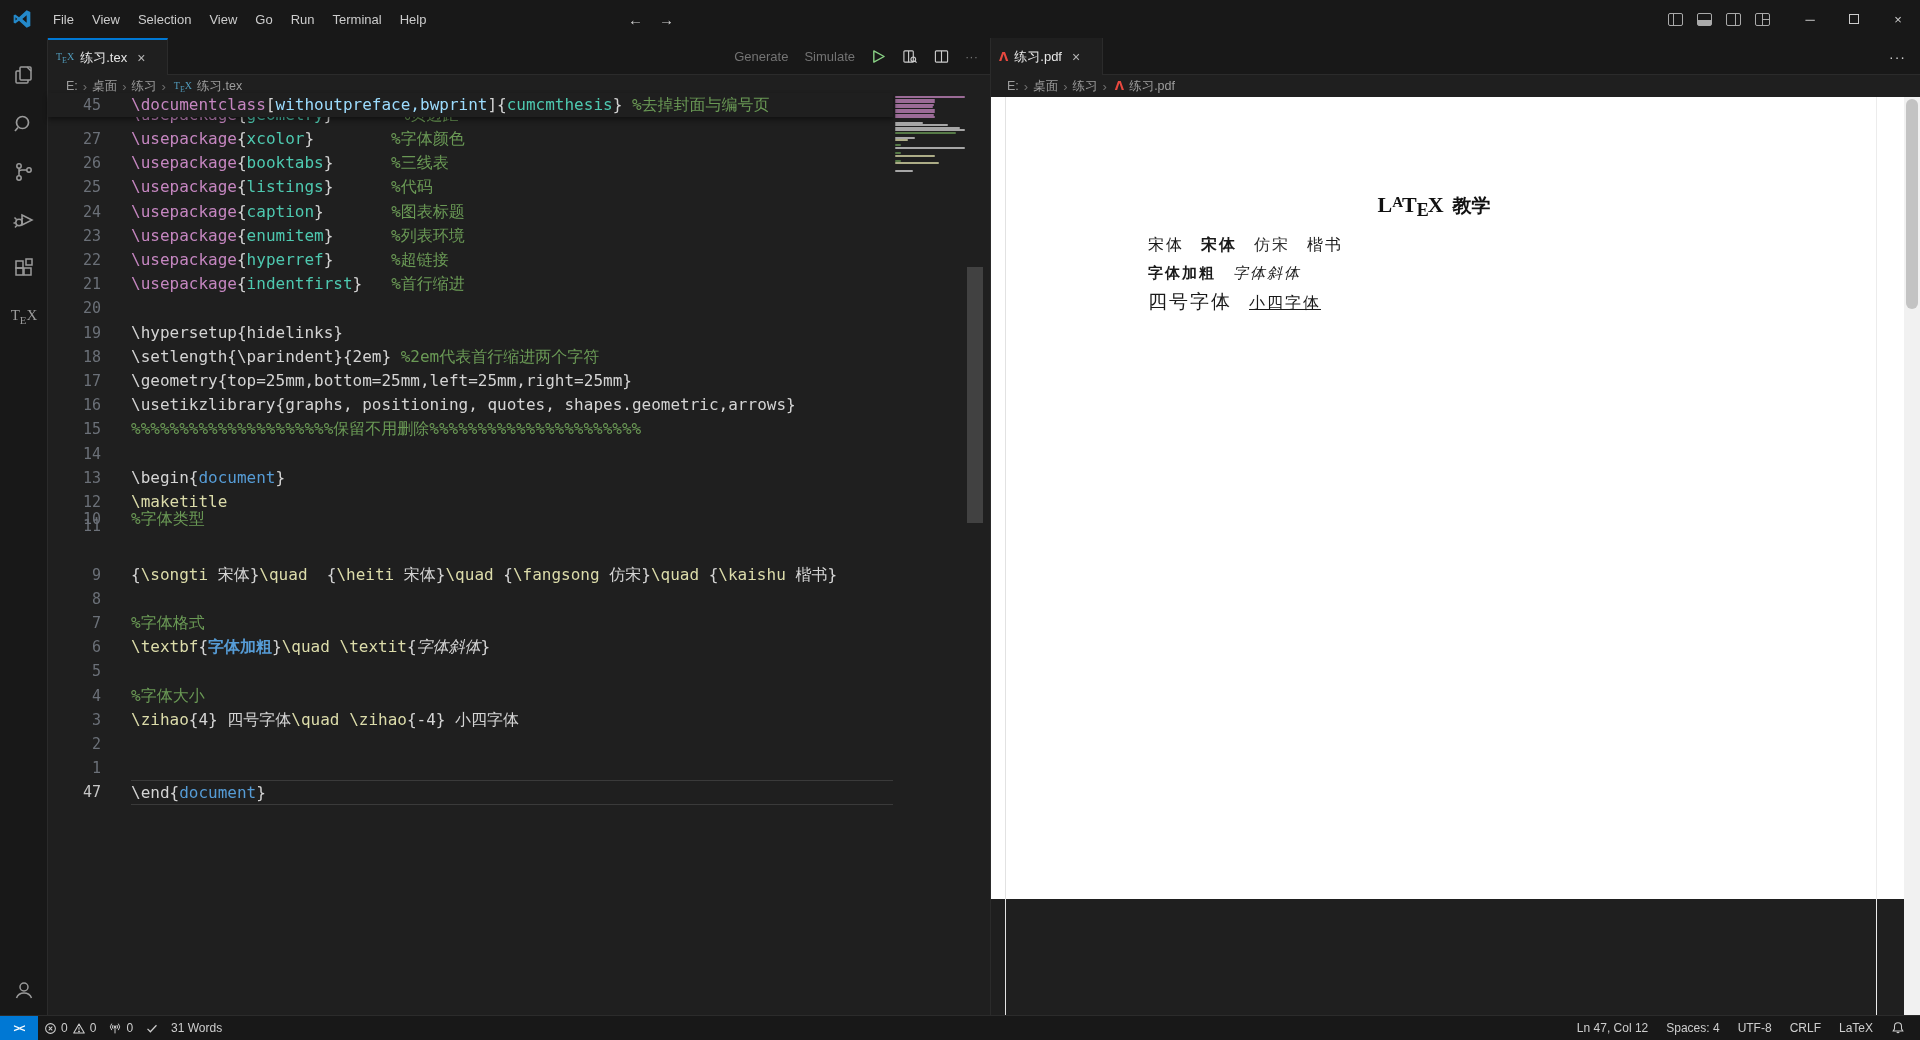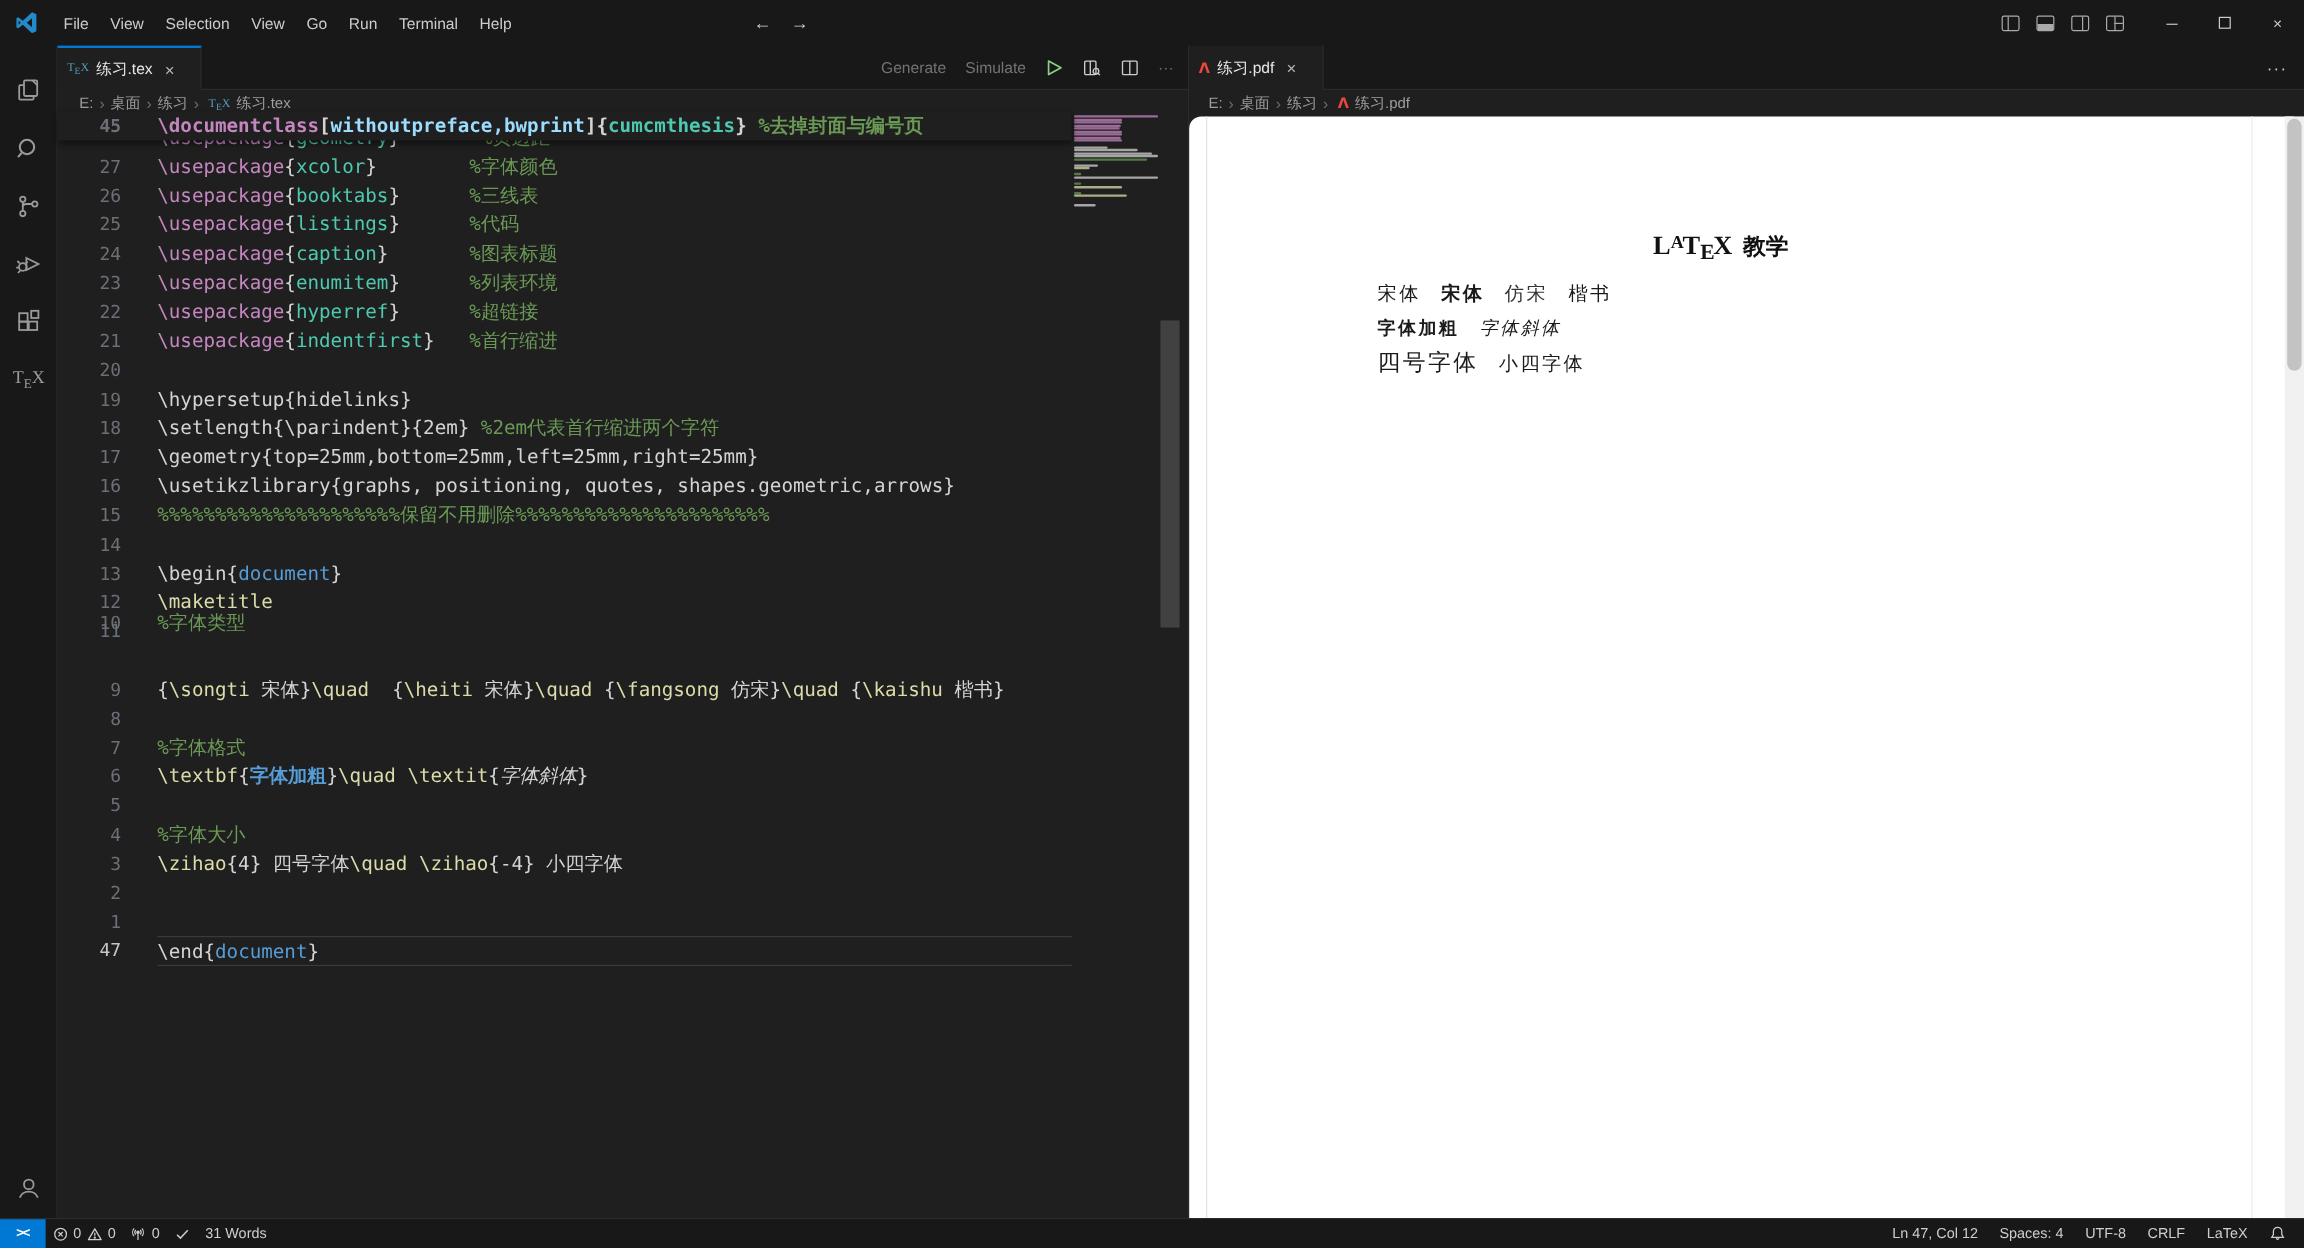--- a/index.html
+++ b/index.html
@@ -77,21 +77,21 @@
   #minimap { position:absolute; left:893px; top:93px; width:74px; height:400px; }
   .mmbar { position:absolute; height:2px; border-radius:1px; opacity:.75; }
   #scrollbar1 { position:absolute; left:967px; top:267px; width:16px; height:256px; background:rgba(121,121,121,.38); }
   
   #sash { position:absolute; left:990px; top:38px; width:1px; height:977px; background:#2b2b2b; }
   
   #tabstrip2 { position:absolute; left:991px; top:38px; width:929px; height:37px; background:#181818; border-bottom:1px solid #2b2b2b; }
   #tab2 { position:absolute; left:0; top:0; width:112px; height:37px; background:#1f1f1f; border-right:1px solid #2b2b2b;
     display:flex; align-items:center; padding:0 8px; gap:6px; }
   #more2 { position:absolute; right:14px; top:0; height:37px; display:flex; align-items:center; color:#cccccc; font-size:14px; letter-spacing:1px; }
-  #pdfviewer { position:absolute; left:991px; top:97px; width:929px; height:942px; background:#ffffff;border-radius:10px; }
+  #pdfviewer { position:absolute; left:991px; top:97px; width:929px; height:802px; background:#ffffff; }
   #page-edge-l { position:absolute; left:14px; top:0; width:1px; height:918px; background:#e2e2e2; }
   #page-edge-r { position:absolute; right:43px; top:0; width:1px; height:918px; background:#ececec; }
   #pdf-scroll-track { position:absolute; right:0; top:0; width:16px; height:918px; background:#f1f1f1; }
   #pdf-scroll-thumb { position:absolute; right:2px; top:2px; width:12px; height:210px; background:#c3c3c3; border-radius:6px; }
   #pdf-title { position:absolute; left:0; top:95px; width:886px; text-align:center; color:#111; font-family:"Liberation Serif",serif; }
   .lg    { font-size:22px; font-weight:bold; }
   .lga   { font-size:15px; font-weight:bold; vertical-align:5px; letter-spacing:-1px; }
   .lge   { font-size:18px; font-weight:bold; vertical-align:-4px; letter-spacing:-1px; }
   .lgcjk { font-size:19px; font-weight:bold; margin-left:4px; }
   .pdfline { position:absolute; left:157px; color:#1a1a1a; font-family:"Liberation Serif",serif; white-space:nowrap; }
@@ -99,21 +99,21 @@
   #pdfline2 { top:167px; font-size:15px; }
   #pdfline3 { top:192px; }
   .pdfline span { margin-right:17px; letter-spacing:2px; }
   .s-song  { font-family:"Liberation Serif",serif; }
   .s-hei   { font-family:"Liberation Sans",sans-serif; font-weight:bold; }
   .s-fang  { font-family:"Liberation Serif",serif; font-weight:300; color:#333; }
   .s-kai   { font-family:"Liberation Serif",serif; font-style:oblique 8deg; }
   .s-bold  { font-weight:bold; font-family:"Liberation Sans",sans-serif; }
   .s-ital  { font-style:italic; }
   .s-size4 { font-size:19px; }
-  .s-sizes4{ font-size:16px; }
+  .s-sizes4{ font-size:16px;text-decoration:underline; }
   
   #statusbar { position:absolute; left:0; top:1015px; width:1920px; height:25px; background:#181818; border-top:1px solid #2b2b2b;
     display:flex; align-items:center; font-size:12px; color:#cecece; }
   #remote { width:38px; height:25px; background:var(--accent); color:#fff; display:flex; align-items:center; justify-content:center;
     font-weight:bold; font-size:11px; letter-spacing:-1px; }
   .sb-item { display:flex; align-items:center; gap:4px; padding:0 6px; height:25px; }
   .sb-item svg { display:block; }
   #sb-right { margin-left:auto; display:flex; align-items:center; padding-right:6px; }
   #sb-right .sb-item { padding:0 9px; }
 </style>
@@ -278,21 +278,21 @@
         <div class="crow" style="top: 635.2px;"><span class="lnum">6</span><span class="ltext"><span class="tk-fn">\textbf</span><span class="tk-fg">{</span><span class="tk-kbb">字体加粗</span><span class="tk-fg">}</span><span class="tk-fn">\quad</span><span class="tk-fg"> </span><span class="tk-fn">\textit</span><span class="tk-fg">{</span><span class="tk-itl">字体斜体</span><span class="tk-fg">}</span></span></div>
         <div class="crow" style="top: 659.4px;"><span class="lnum">5</span><span class="ltext"></span></div>
         <div class="crow" style="top: 683.6px;"><span class="lnum">4</span><span class="ltext"><span class="tk-com">%字体大小</span></span></div>
         <div class="crow" style="top: 707.8px;"><span class="lnum">3</span><span class="ltext"><span class="tk-fn">\zihao</span><span class="tk-fg">{4} 四号字体</span><span class="tk-fn">\quad</span><span class="tk-fg"> </span><span class="tk-fn">\zihao</span><span class="tk-fg">{-4} 小四字体</span></span></div>
         <div class="crow" style="top: 732px;"><span class="lnum">2</span><span class="ltext"></span></div>
         <div class="crow" style="top: 756.2px;"><span class="lnum">1</span><span class="ltext"></span></div>
         <div class="crow current" style="top: 780.4px;"><span class="lnum cur">47</span><span class="ltext"><span class="tk-fg">\end{</span><span class="tk-kb">document</span><span class="tk-fg">}</span></span></div>
       </div>
   </div>
   <div id="sticky-row">
-      <div class="crow" style="top: 0px; font-weight: bold;"><span class="lnum">45</span><span class="ltext"><span class="tk-kw">\documentclass</span><span class="tk-fg">[</span><span class="tk-par">withoutpreface,bwprint</span><span class="tk-fg">]{</span><span class="tk-typ">cumcmthesis</span><span class="tk-fg">} </span><span class="tk-com">%去掉封面与编号页</span></span></div>
+      <div class="crow" style="top: 0px;"><span class="lnum">45</span><span class="ltext"><span class="tk-kw">\documentclass</span><span class="tk-fg">[</span><span class="tk-par">withoutpreface,bwprint</span><span class="tk-fg">]{</span><span class="tk-typ">cumcmthesis</span><span class="tk-fg">} </span><span class="tk-com">%去掉封面与编号页</span></span></div>
     </div>
   <div id="cover-top"></div>
   <div id="minimap">
       <div class="mmbar" style="top: 3px; left: 2px; width: 70px; background: rgb(197, 134, 192);"></div>
       <div class="mmbar" style="top: 5.55px; left: 2px; width: 40px; background: rgb(197, 134, 192);"></div>
       <div class="mmbar" style="top: 8.1px; left: 2px; width: 40px; background: rgb(197, 134, 192);"></div>
       <div class="mmbar" style="top: 10.65px; left: 2px; width: 38.75px; background: rgb(197, 134, 192);"></div>
       <div class="mmbar" style="top: 13.2px; left: 2px; width: 37.5px; background: rgb(197, 134, 192);"></div>
       <div class="mmbar" style="top: 15.75px; left: 2px; width: 40px; background: rgb(197, 134, 192);"></div>
       <div class="mmbar" style="top: 18.3px; left: 2px; width: 40px; background: rgb(197, 134, 192);"></div>

